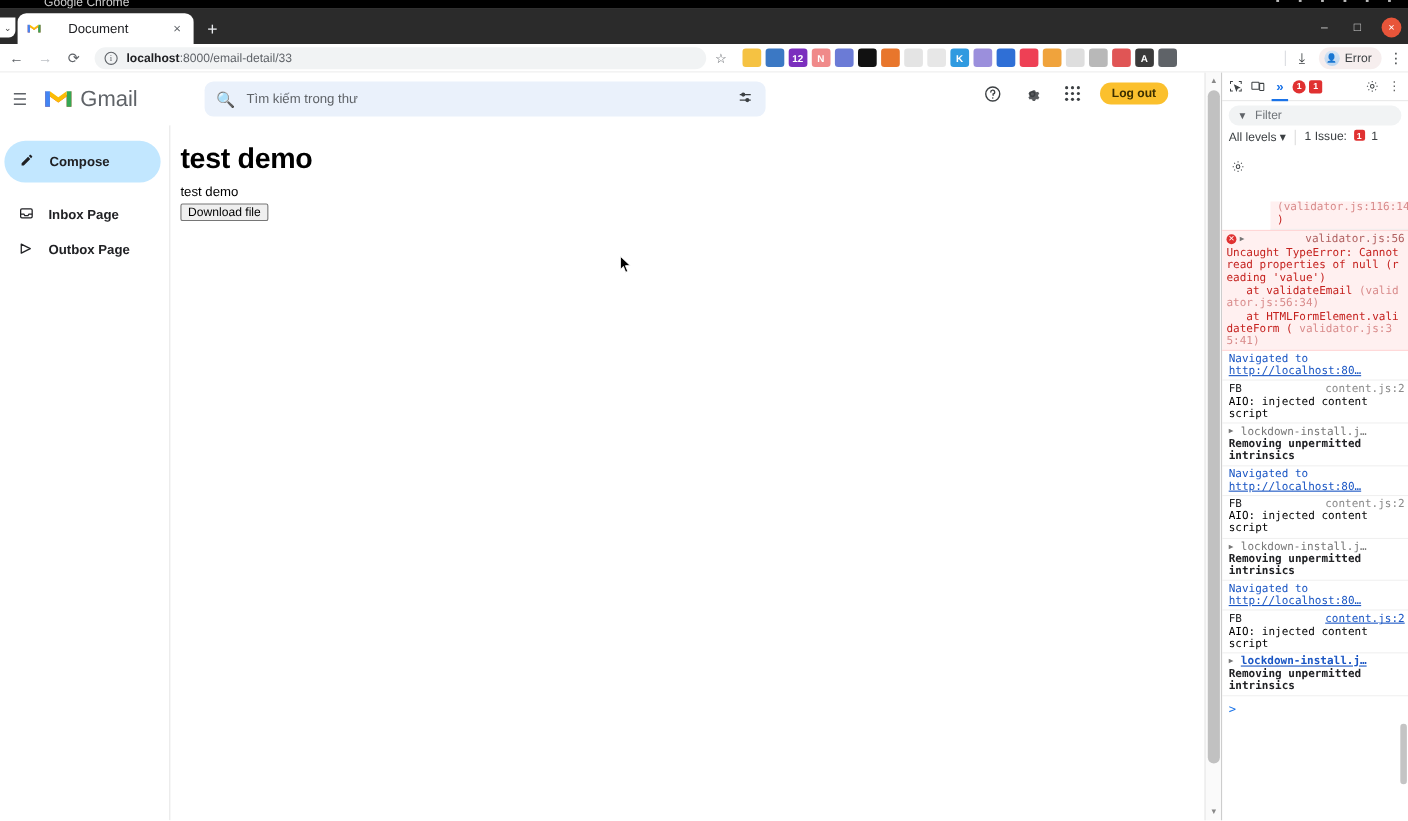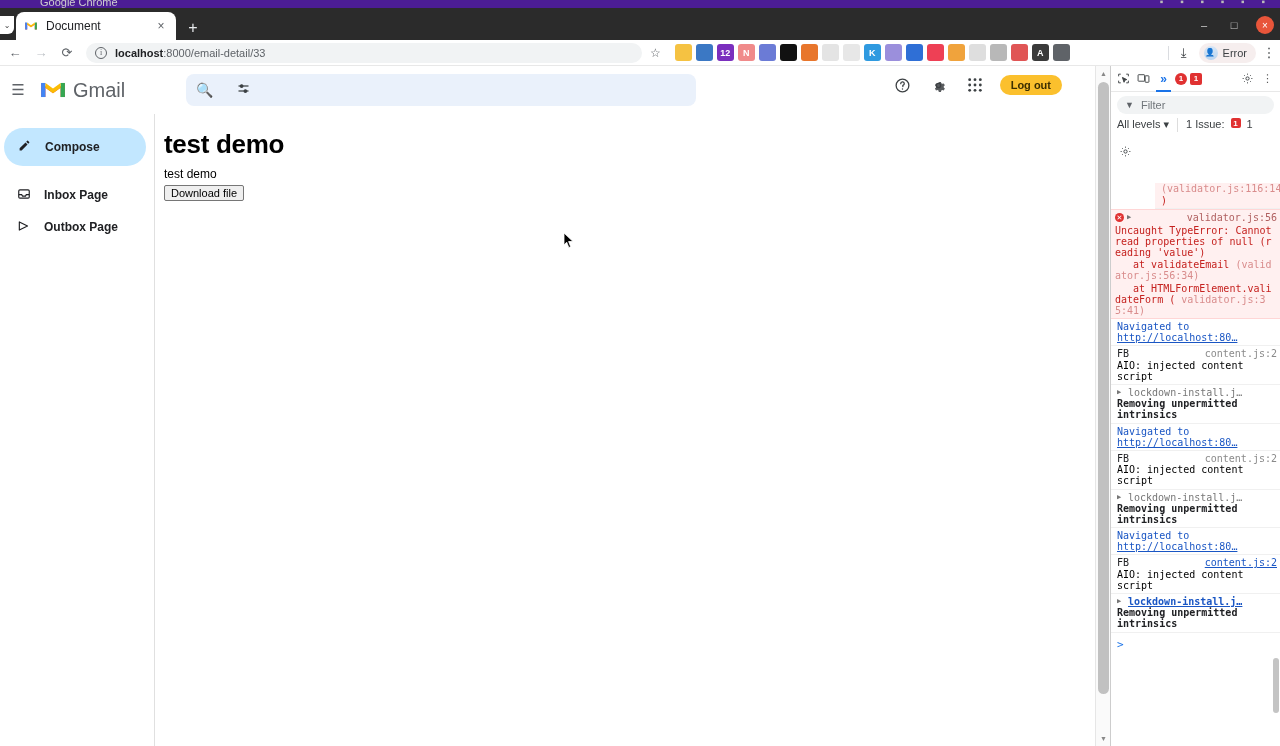--- a/index.html
+++ b/index.html
@@ -7,21 +7,21 @@
     width: 1280px; height: 746px;
     overflow: hidden;
     font-family: "Liberation Sans", sans-serif;
     background: #ffffff;
   }
   #app { position: relative; width: 1280px; height: 746px; }
 
   
   .os-titlebar {
     position: absolute; top: 0; left: 0; width: 1280px; height: 8px;
-    background: #4c1d95; overflow: hidden;
+    background: #000000; overflow: hidden;
   }
   .os-title-text {
     position: absolute; left: 40px; top: -4px;
     color: #cfcfcf; font-size: 11px; white-space: nowrap;
   }
   .os-title-right {
     position: absolute; right: 8px; top: -4px;
     color: #bbb; font-size: 10px; letter-spacing: 7px; white-space: nowrap;
   }
 
@@ -32,21 +32,21 @@
   }
   .tabstrip-chevron {
     position: absolute; left: 0px; top: 8px; width: 14px; height: 18px;
     background: #fff; border-radius: 0 0 6px 0;
     display: flex; align-items: center; justify-content: center;
     font-size: 8px; color: #444;
   }
   .tab {
     position: absolute; left: 16px; top: 4px; width: 160px; height: 28px;
     background: #fff; border-radius: 8px 8px 0 0;
-    display: flex; align-items: center; padding: 0 8px;
+    display: flex; align-items: center; padding: 0 8px; gap: 16px;
   }
   .tab-favicon {
     width: 14px; height: 14px; flex: 0 0 14px; margin-right: 8px;
     position: relative;
   }
   .tab-title {
     font-size: 12px; color: #202124; flex: 1;
     white-space: nowrap; overflow: hidden; text-overflow: ellipsis;
   }
   .tab-close {
@@ -369,20 +369,21 @@
         <svg width="26" height="20" viewBox="0 0 24 18">
           <path d="M1 2.5v13h4V7l7 5 7-5v8.5h4v-13l-11 8z" fill="#EA4335"></path>
           <path d="M1 2.5h4v13H1z" fill="#4285F4"></path>
           <path d="M19 2.5h4v13h-4z" fill="#34A853"></path>
           <path d="M5 7l7 5 7-5V2.5l-7 5-7-5z" fill="#FBBC05"></path>
         </svg>
         <span class="gm-logo-text">Gmail</span>
       </div>
       <div class="gm-search">
         <span class="gm-search-ico">🔍</span>
+        <span class="gm-search-ph">Tìm kiếm trong thư</span>
         <span class="gm-search-tune">
           <svg width="15" height="15" viewBox="0 0 24 24" fill="none" stroke="#3c4043" stroke-width="2">
             <line x1="4" y1="8" x2="20" y2="8"></line>
               <line x1="4" y1="16" x2="20" y2="16"></line>
             <circle cx="9" cy="8" r="2" fill="#3c4043"></circle>
               <circle cx="15" cy="16" r="2" fill="#3c4043"></circle>
           </svg>
         </span>
       </div>
       <div class="gm-header-right">

